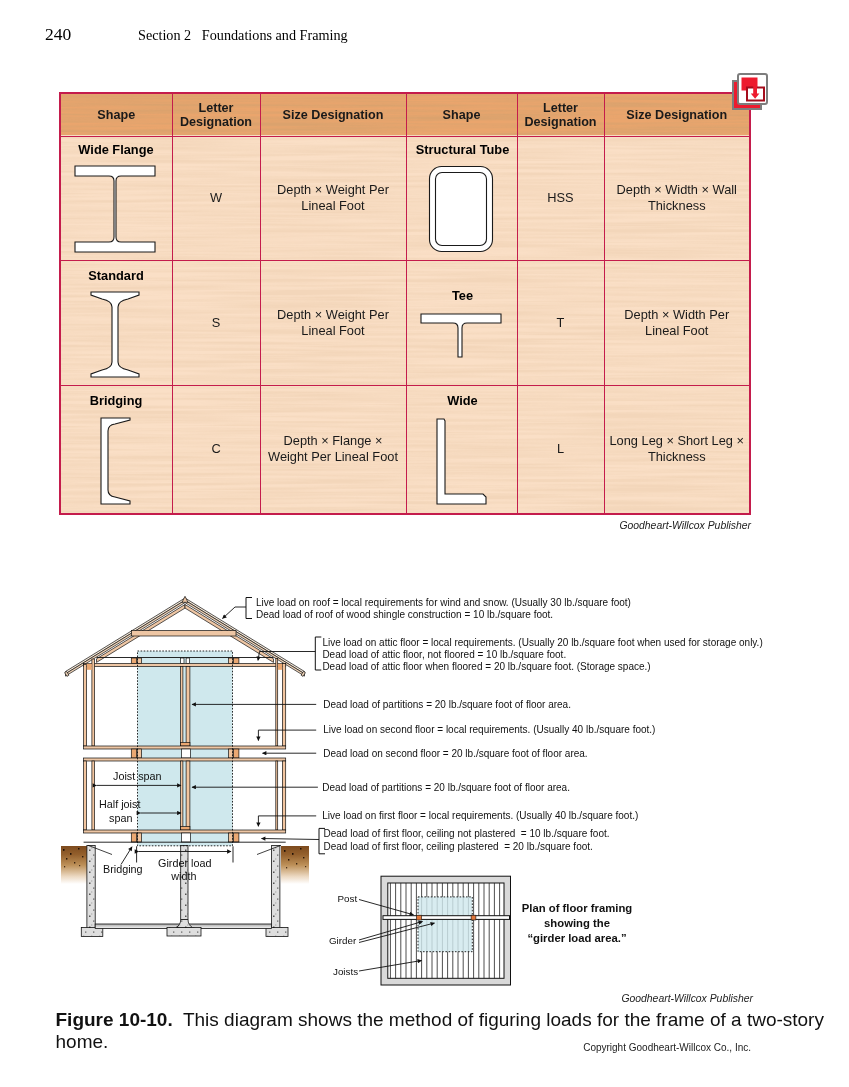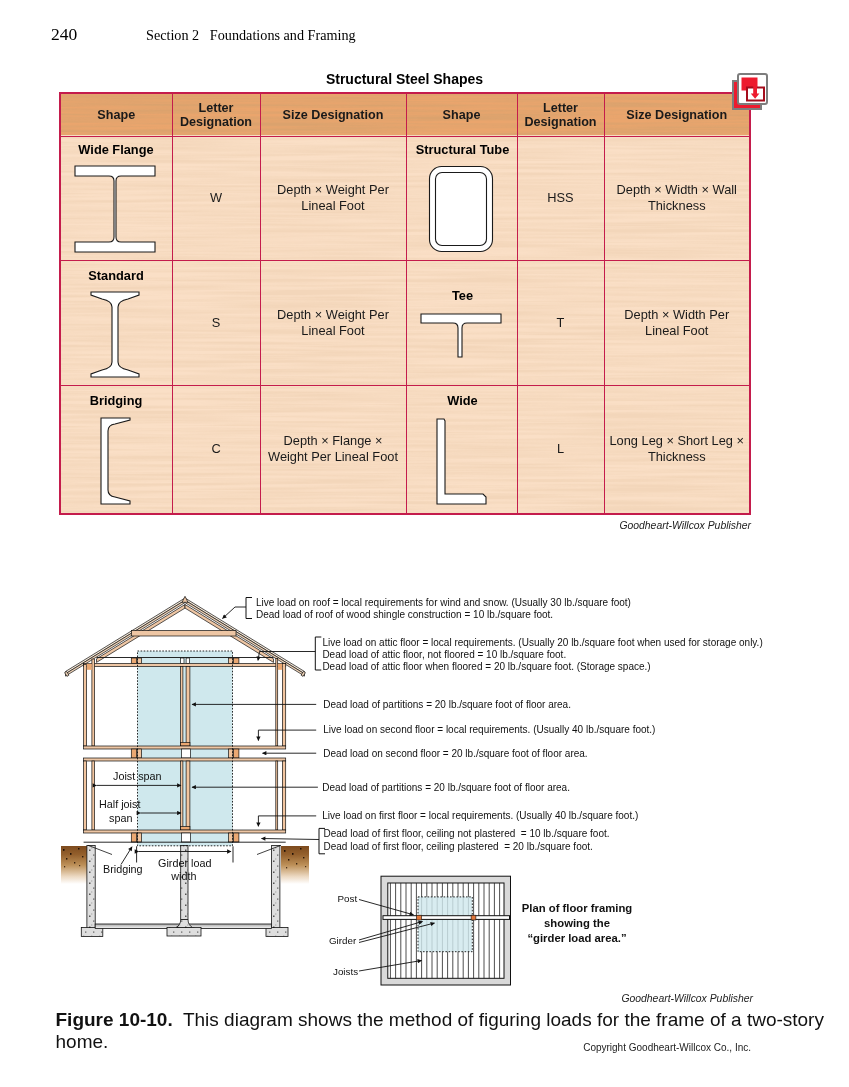--- a/index.html
+++ b/index.html
@@ -8,25 +8,24 @@
 .ser{font-family:"Liberation Serif",serif;}
 table.steel{border-collapse:collapse;table-layout:fixed;width:691px;height:421px;}
 table.steel td,table.steel th{border:1px solid #c41c4c;padding:0;vertical-align:middle;text-align:center;color:#1a1a1a;}
 table.steel th{font-size:12.6px;font-weight:bold;line-height:14px;}
 table.steel td{font-size:12.8px;line-height:16px;}
 </style>
 </head>
 <body>
 <div class="page">
 
-<div class="abs ser" style="left:51px;top:24px;font-size:17.5px;text-align:center;">240</div>
-
-<div class="abs ser" style="left:138px;top:26.5px;font-size:14.2px;margin-left:8px;">Section 2&nbsp;&nbsp;&nbsp;Foundations and Framing</div>
-
-<div class="abs" style="left:59px;top:71px;width:691px;text-align:center;font-weight:bold;font-size:14px;">Structural Steel Shapes</div>
+<div class="abs ser" style="left:45px;top:24px;font-size:17.5px;text-align:center;">240</div>
+
+<div class="abs ser" style="left:138px;top:26.5px;font-size:14.2px;">Section 2&nbsp;&nbsp;&nbsp;Foundations and Framing</div>
+
 
 <div class="abs" style="left:59px;top:92px;width:691px;height:421px;">
 
   <svg class="abs" style="left:0;top:0;" width="691" height="421">
     <defs>
       <filter id="wgrain" x="0%" y="0%" width="100%" height="100%">
         <feTurbulence type="fractalNoise" baseFrequency="0.006 0.32" numOctaves="3" seed="17" result="n"></feTurbulence>
         <feColorMatrix in="n" type="matrix" values="0 0 0 0 0.58  0 0 0 0 0.35  0 0 0 0 0.16  2.0 0 0 -1.05 0"></feColorMatrix>
       </filter>
     </defs>

